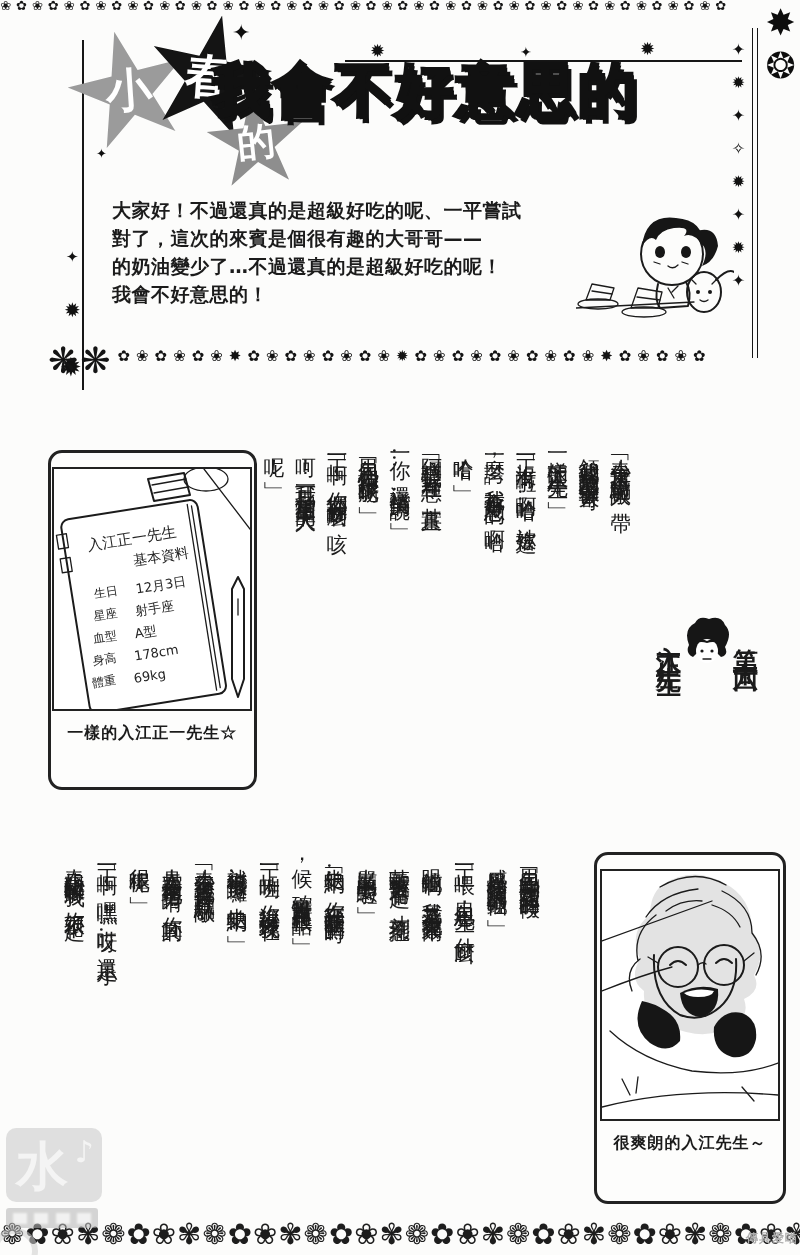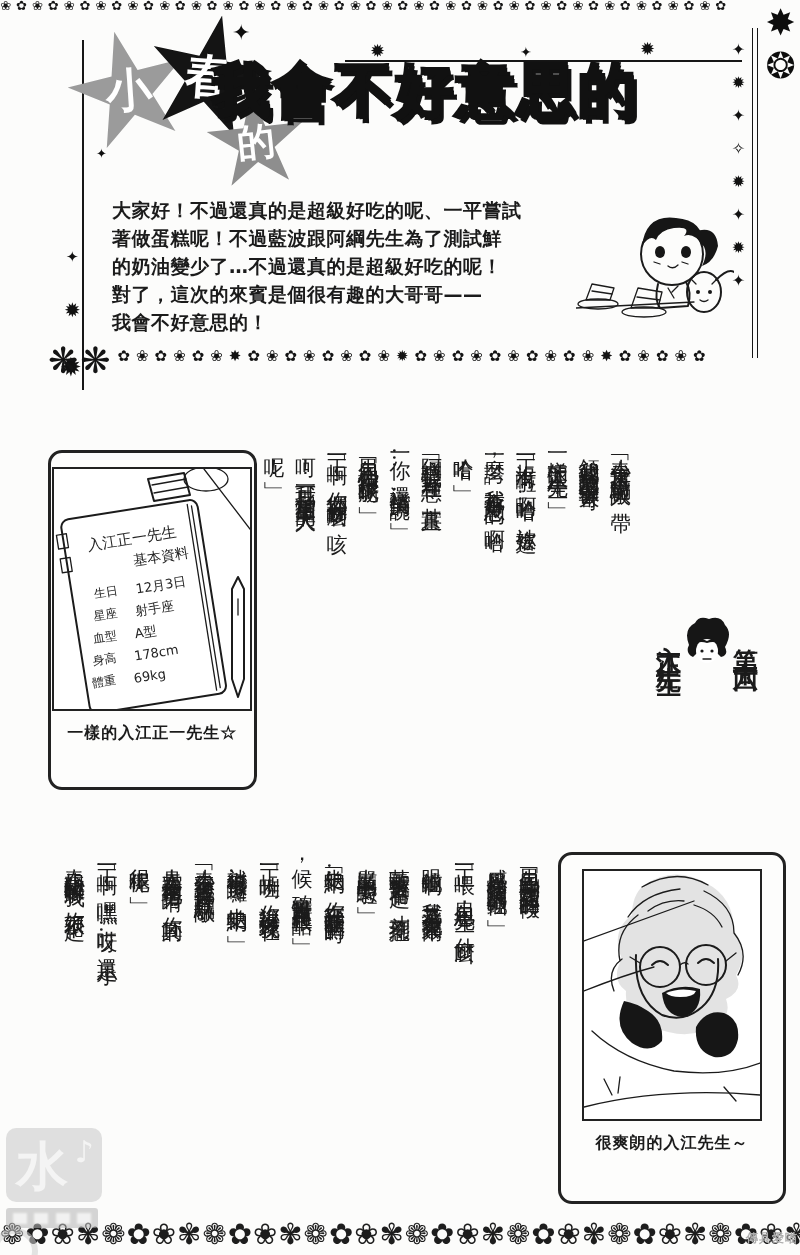--- a/index.html
+++ b/index.html
@@ -70,21 +70,21 @@
   .chapter-icon{margin:6px 0;}
 
   .cols{height:100%;font-size:21px;}
   .cols > div{margin:0 3.5px;letter-spacing:2.5px;}
   .cols-bottom > div{margin:0 4.5px;}
 
   
   .frame{border:3px solid #222;border-radius:14px;background:#fdfdfc;box-sizing:border-box;
     display:flex;flex-direction:column;align-items:center;}
   .profile-frame{width:242px;height:340px;margin-top:8px;}
-  .portrait-frame{width:228px;height:352px;}
+  .portrait-frame{width:192px;height:352px;}
   .photo{border:2px solid #222;margin-top:14px;overflow:hidden;position:relative;background:#fff;}
   .profile-photo{width:196px;height:240px;}
   .portrait-photo{width:176px;height:248px;}
   .frame-caption{font-size:16px;font-weight:600;margin-top:12px;letter-spacing:1px;
     font-family:"DejaVu Serif","Liberation Serif",serif;}
 
   
   .watermark{position:absolute;left:6px;top:1128px;z-index:1;opacity:.55;}
   .wm-box{width:96px;height:74px;background:#c9c9c9;border-radius:10px;position:relative;color:#efefef;}
   .wm-char{position:absolute;left:10px;top:4px;font-size:52px;font-weight:bold;}
@@ -131,23 +131,22 @@
   <div class="logo-star lstar3">
     <span class="star-kana">的</span>
   </div>
   <span class="accent-star as1">✦</span>
   <span class="accent-star as2">✦</span>
 
   <h1 class="main-title">我會不好意思的</h1>
 
   <div class="intro">
     <div>大家好！不過還真的是超級好吃的呢、一平嘗試</div>
-    <div>著做蛋糕呢！不過藍波跟阿綱先生為了測試鮮</div>
+    <div>對了，這次的來賓是個很有趣的大哥哥——</div>
     <div>的奶油變少了…不過還真的是超級好吃的呢！</div>
-    <div>對了，這次的來賓是個很有趣的大哥哥——</div>
     <div>我會不好意思的！</div>
   </div>
 
   <svg class="chibi" width="158" height="158" viewBox="0 0 158 158">
     <line class="ink thin" x1="0" y1="120" x2="118" y2="114"></line>
     <ellipse class="ink thin" cx="22" cy="116" rx="20" ry="5"></ellipse>
     <path class="ink thin" d="M10 112 L16 96 L38 100 L34 112 Z"></path>
     <path class="ink thin" d="M16 103 L36 106"></path>
     <ellipse class="ink thin" cx="68" cy="124" rx="22" ry="5"></ellipse>
     <path class="ink thin" d="M55 120 L62 100 L86 104 L82 120 Z"></path>

